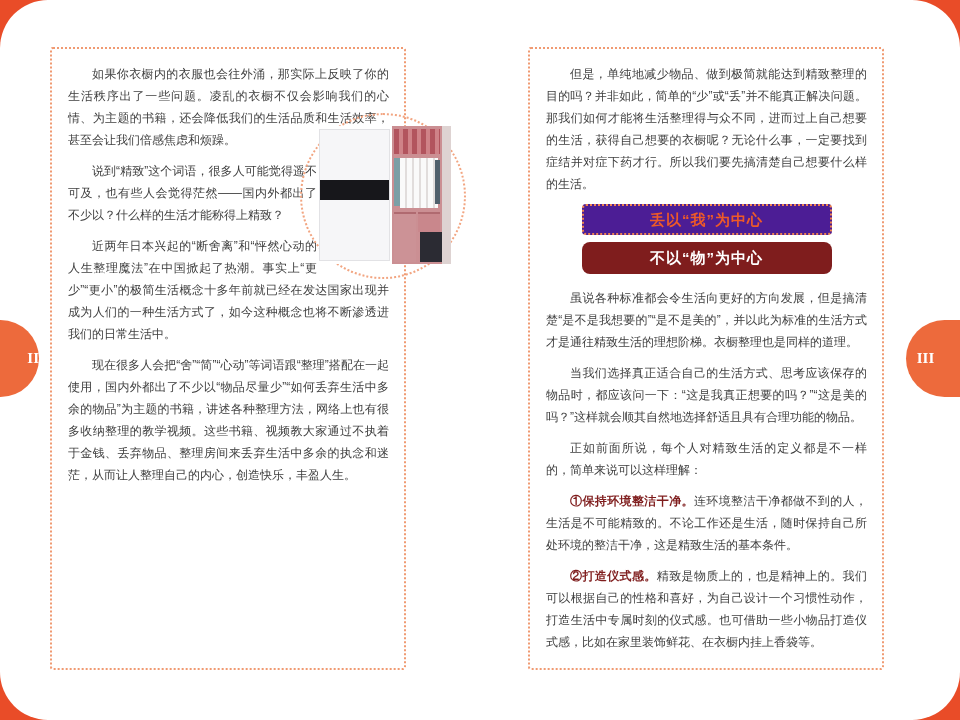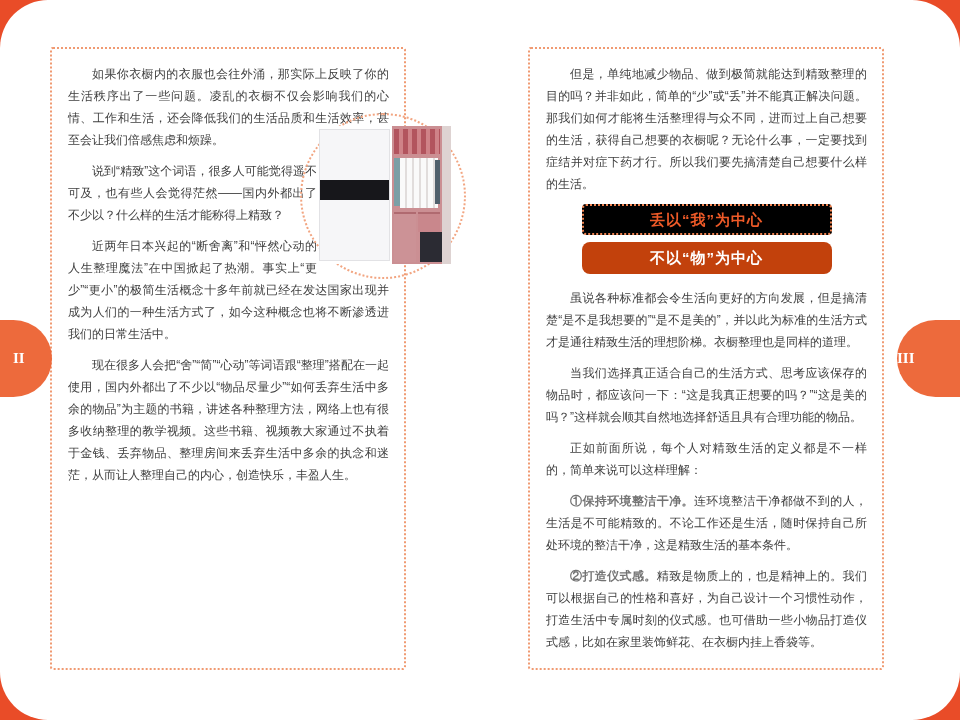--- a/index.html
+++ b/index.html
@@ -16,21 +16,21 @@
     border:2px dotted #f09a72;border-radius:3px;box-sizing:border-box;
   }
   .page-left{left:50px;}
   .page-right{left:528px;}
   .page-inner{
     padding:14px 15px 0 16px;
     font-size:12px;line-height:22px;color:#3e3e3e;
     text-align:justify;text-justify:inter-ideograph;
   }
   .page-inner p{margin:0 0 9px;text-indent:2em;}
-  .lead{color:#737373;font-weight:bold;}
+  .lead{color:#7f1d1d;font-weight:bold;}
 
   
   .photo-float{float:right;width:66px;height:112px;margin:2px 0 4px 6px;position:relative;}
   .photo-visual{position:absolute;top:-36px;left:-4px;width:132px;height:138px;}
   .circle-deco{
     position:absolute;top:-13px;left:-19px;width:166px;height:166px;
     border:2px dotted #f2a581;border-radius:50%;box-sizing:border-box;
   }
   .photo{position:absolute;top:0;left:0;width:132px;height:138px;background:#ffffff;}
   .door{position:absolute;left:0;top:3px;width:71px;height:132px;background:#f6f6f8;border:1px solid #e2e2e5;box-sizing:border-box;}
@@ -42,44 +42,44 @@
   .garment-dark{position:absolute;right:11px;top:34px;width:5px;height:44px;background:#50606c;}
   .closet-drawer{position:absolute;left:26px;top:86px;right:11px;height:18px;background:#c9878c;border-top:2px solid #b06a70;}
   .closet-shelfcol{position:absolute;left:2px;top:86px;width:22px;height:48px;background:#cc9296;border-top:2px solid #b06a70;}
   .closet-pants{position:absolute;left:28px;top:106px;right:3px;height:30px;background:#2b2b33;}
   .closet-side{position:absolute;right:0;top:0;width:9px;height:138px;background:#ded3d2;}
 
   
   .slogan{width:250px;margin:0 auto;text-align:center;font-weight:bold;font-size:15px;letter-spacing:1px;box-sizing:border-box;}
   .slogan-outline{
     margin-top:1px;border:2px dotted #ef8350;border-radius:4px;
-    color:#ee5a28;height:31px;line-height:27px;background:#000000;
+    color:#ee5a28;height:31px;line-height:27px;background:#4c1d95;
   }
   .slogan-solid{
-    margin-top:7px;margin-bottom:13px;background:#c2410c;border-radius:8px;
+    margin-top:7px;margin-bottom:13px;background:#7f1d1d;border-radius:8px;
     color:#ffffff;height:32px;line-height:32px;
   }
 
   
   .tab{
     position:absolute;top:320px;width:39px;height:77px;background:#ed6a3c;
     color:#ffffff;font-family:"Liberation Serif", serif;font-weight:bold;font-size:15px;
     display:flex;align-items:center;
   }
-  .tab-left{left:0;border-radius:0 77px 77px 0;justify-content:flex-start;padding-left:13px;box-sizing:content-box;}
-  .tab-right{right:0;border-radius:77px 0 0 77px;justify-content:flex-start;padding-right:24px;box-sizing:content-box;}
+  .tab-left{left:0;border-radius:0 77px 77px 0;justify-content:flex-end;box-sizing:content-box;}
+  .tab-right{right:0;border-radius:77px 0 0 77px;justify-content:center;padding-right:15px;box-sizing:content-box;}
 </style>
 </head>
 <body>
 
 <div class="sheet">
 
   <div class="page page-left">
     <div class="page-inner">
-      <p>如果你衣橱内的衣服也会往外涌，那实际上反映了你的生活秩序出了一些问题。凌乱的衣橱不仅会影响我们的心情、工作和生活，还会降低我们的生活品质和生活效率，甚至会让我们倍感焦虑和烦躁。</p>
+      <p>如果你衣橱内的衣服也会往外涌，那实际上反映了你的生活秩序出了一些问题。凌乱的衣橱不仅会影响我们的心情、为主题的书籍，还会降低我们的生活品质和生活效率，甚至会让我们倍感焦虑和烦躁。</p>
 
       <div class="photo-float">
         <div class="photo-visual">
           <div class="circle-deco"></div>
           <div class="photo">
             <div class="door">
               <div class="door-band"></div>
             </div>
             <div class="closet">
               <div class="closet-top"></div>

